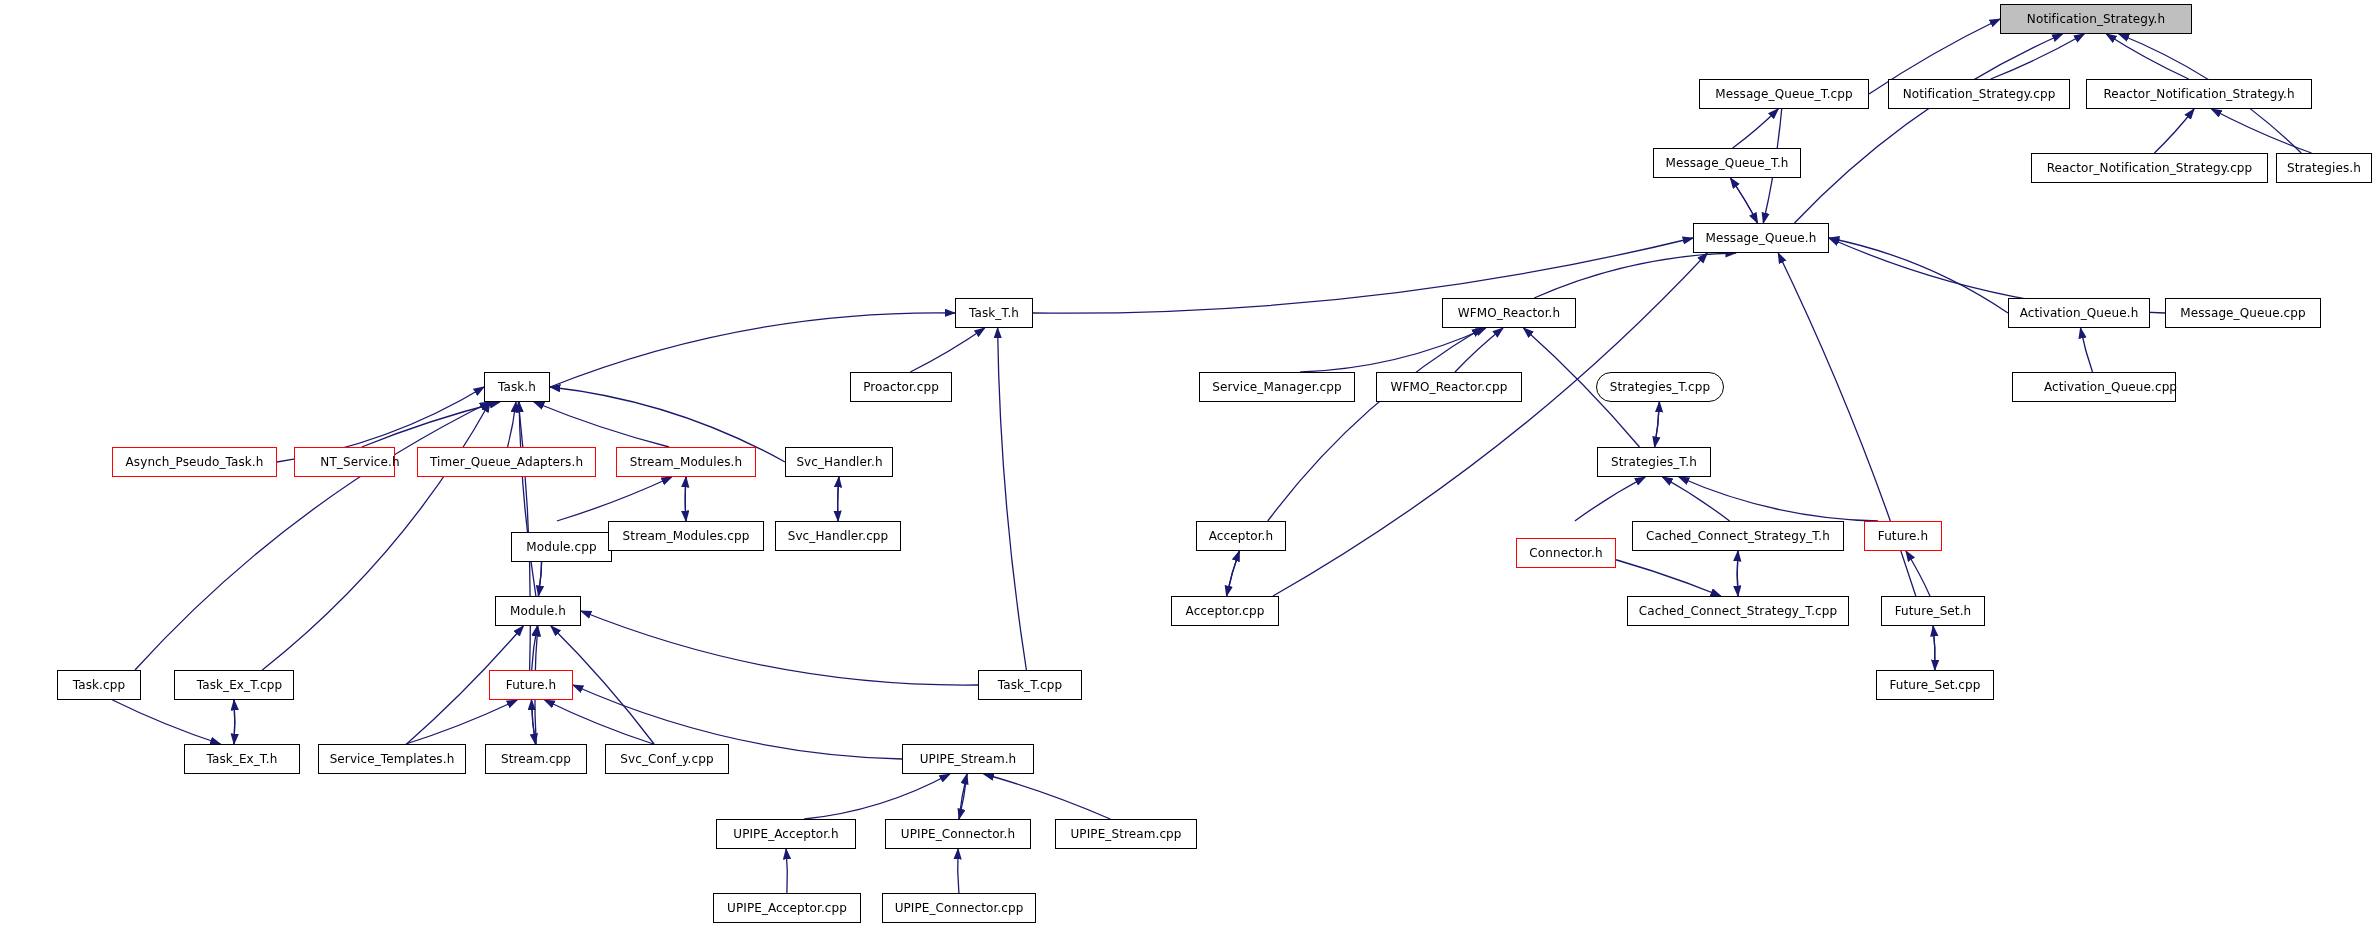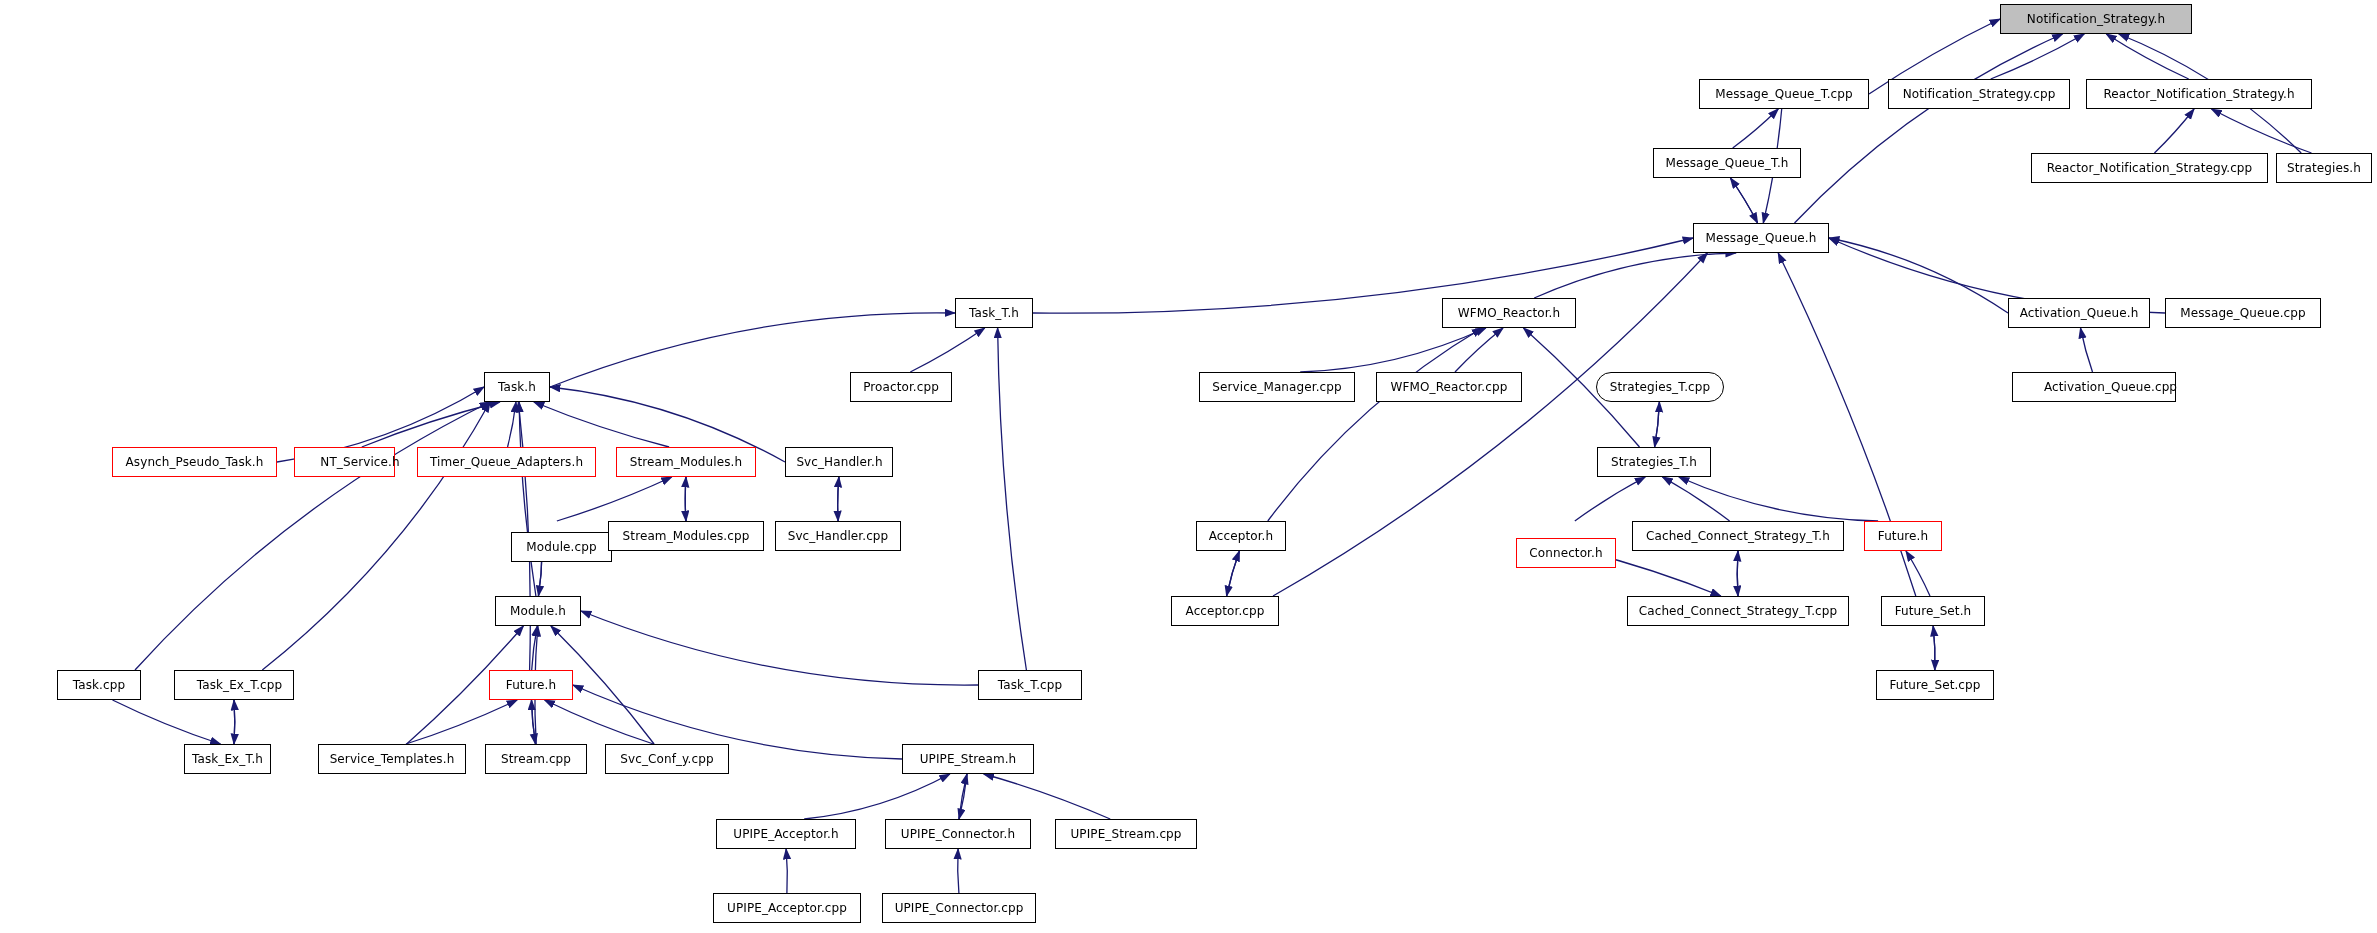--- a/index.html
+++ b/index.html
@@ -231,21 +231,21 @@
       </div>
       <div class="node red" style="left: 489px; top: 670px; width: 84px;">
         <span>Future.h</span>
       </div>
       <div class="node" style="left: 978px; top: 670px; width: 104px;">
         <span>Task_T.cpp</span>
       </div>
       <div class="node" style="left: 1876px; top: 670px; width: 118px;">
         <span>Future_Set.cpp</span>
       </div>
-      <div class="node" style="left: 184px; top: 744px; width: 87px;">
+      <div class="node" style="left: 184px; top: 744px; width: 116px;">
         <span>Task_Ex_T.h</span>
       </div>
       <div class="node" style="left: 318px; top: 744px; width: 148px;">
         <span>Service_Templates.h</span>
       </div>
       <div class="node" style="left: 485px; top: 744px; width: 102px;">
         <span>Stream.cpp</span>
       </div>
       <div class="node" style="left: 605px; top: 744px; width: 124px;">
         <span>Svc_Conf_y.cpp</span>

